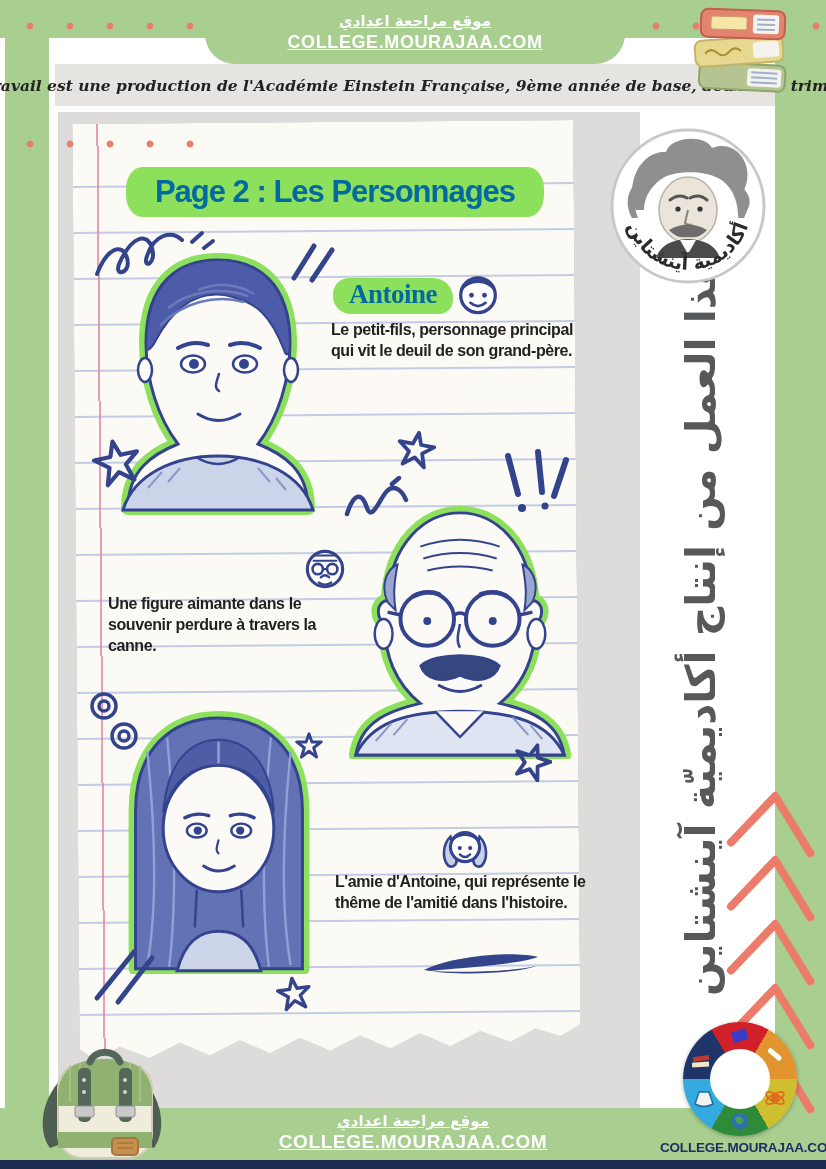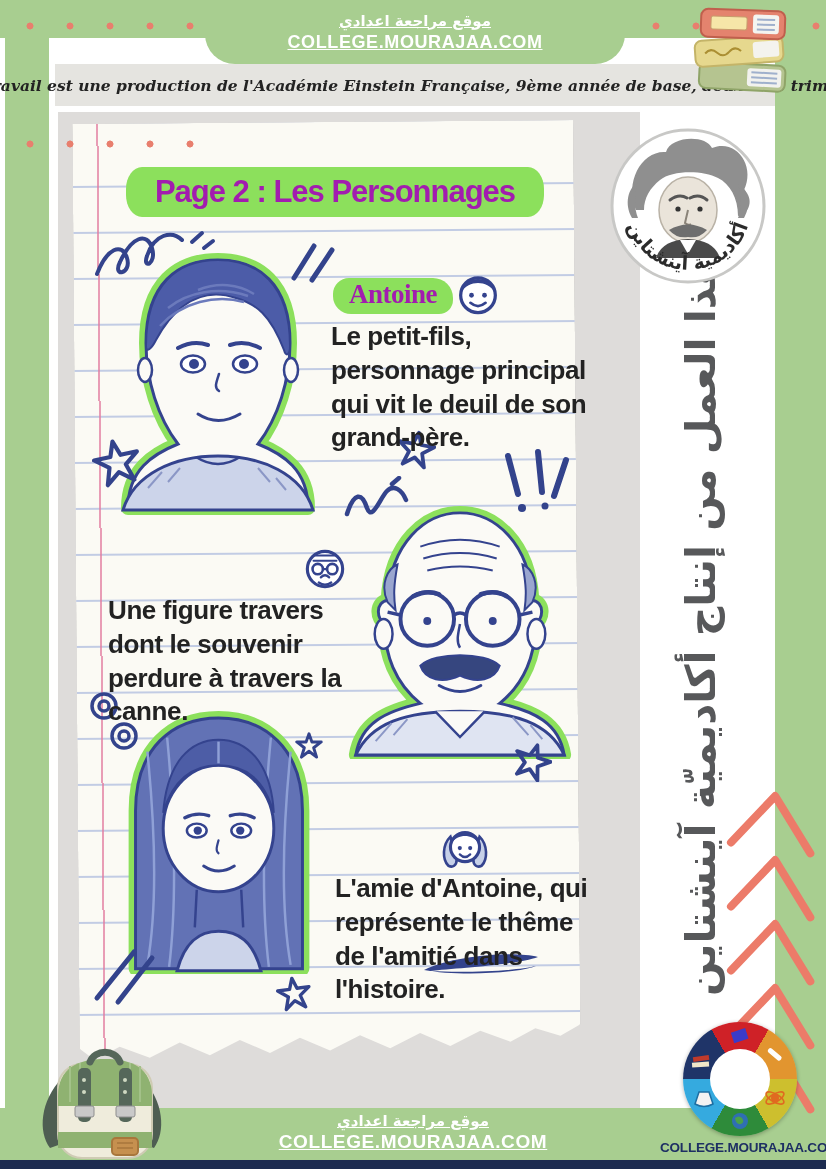--- a/index.html
+++ b/index.html
@@ -42,27 +42,27 @@
          background-image:
            linear-gradient(90deg,transparent 24px,rgba(226,125,160,.75) 24px,rgba(226,125,160,.75) 26px,transparent 26px),
            repeating-linear-gradient(180deg,transparent 0 44px,#c2cce4 44px 46px);
          background-position:0 0,0 18px;background-repeat:no-repeat,repeat;
          background-size:30px 100%,100% 100%;
          clip-path:polygon(0 0,100% 0,100% 96.4%,96% 97.6%,91% 96.8%,86% 98.2%,80% 97%,74% 98.6%,
                   68% 97.2%,62% 98.8%,56% 97.4%,50% 99%,44% 97.6%,38% 99.2%,32% 97.8%,
                   26% 99.4%,20% 98%,14% 99.6%,8% 98.4%,3% 99.8%,0 98.6%);z-index:2;}
 
   
-  .hl{background:#8ce05c;color:#a21caf;}
+  .hl{background:#8ce05c;color:#0369a1;}
   #page-title{position:absolute;left:126px;top:167px;width:418px;height:50px;z-index:6;
               border-radius:16px/22px;display:flex;align-items:center;justify-content:center;
               font-size:31px;font-weight:800;letter-spacing:-1px;}
   .char-label{position:absolute;z-index:6;font-size:27px;font-weight:800;letter-spacing:-.5px;
               padding:1px 16px 4px;border-radius:16px 20px 14px 18px;}
-  .char-desc{position:absolute;z-index:6;font-size:26px;font-weight:700;color:#222;
+  .char-desc{position:absolute;z-index:6;font-size:16px;font-weight:700;color:#222;
              width:258px;line-height:1.3;letter-spacing:-.4px;}
   .mini-icon{position:absolute;z-index:6;}
   .portrait{position:absolute;z-index:5;}
   .doodle{position:absolute;z-index:5;}
   .doodle svg,.mini-icon svg{display:block;}
 
   
   #badge{position:absolute;left:608px;top:126px;width:160px;height:160px;z-index:7;}
 
   
@@ -194,21 +194,21 @@
 
   <div class="mini-icon" style="left:298px;top:541px;">
     <svg width="54" height="54" viewBox="0 0 52 52">
       <circle cx="26" cy="27" r="17" fill="#fff" stroke="#34438e" stroke-width="3"></circle>
       <path d="M17,14 h18 M15,19 h22" stroke="#34438e" stroke-width="2" stroke-linecap="round"></path>
       <circle cx="19" cy="27" r="5" fill="none" stroke="#34438e" stroke-width="2.5"></circle>
       <circle cx="33" cy="27" r="5" fill="none" stroke="#34438e" stroke-width="2.5"></circle>
       <path d="M24,27 h4 M22,35 q4,-4 8,0 M20,40 q6,4 12,0" stroke="#34438e" stroke-width="2.2" fill="none" stroke-linecap="round"></path>
     </svg>
   </div>
-  <div class="char-desc" style="left:108px;top:594px;width:250px;">Une figure travers dont le souvenir perdure à travers la canne.</div>
+  <div class="char-desc" style="left:108px;top:594px;width:250px;">Une figure aimante dans le souvenir perdure à travers la canne.</div>
 
   <div class="portrait" style="left:98px;top:692px;">
     <svg width="242" height="282" viewBox="0 0 245 285">
       <path d="M38,280 L38,120 C38,56 76,26 122,26 C168,26 207,56 207,120 L207,280 Z" fill="#fbfaf6" stroke="#8ce05c" stroke-width="14" stroke-linejoin="round"></path>
       <path d="M38,280 L38,120 C38,56 76,26 122,26 C168,26 207,56 207,120 L207,280 Z" fill="#6272b5" stroke="#34438e" stroke-width="3"></path>
       <path d="M50,60 C60,160 58,230 50,276 M195,60 C185,160 187,230 195,276 M70,46 C80,150 78,230 72,278 M175,46 C165,150 167,230 173,278" stroke="#8fa0d6" stroke-width="2.5" fill="none"></path>
       <ellipse cx="122" cy="138" rx="56" ry="64" fill="#fbfaf6" stroke="#34438e" stroke-width="3"></ellipse>
       <path d="M66,122 C70,70 94,48 122,48 C150,48 175,70 178,122 C168,88 150,74 122,74 C95,74 76,88 66,122 Z" fill="#4d5da6" stroke="#34438e" stroke-width="2"></path>
       <path d="M122,50 L122,72" stroke="#8fa0d6" stroke-width="2.5"></path>
       <ellipse cx="100" cy="140" rx="10" ry="7" fill="#fff" stroke="#34438e" stroke-width="2.5"></ellipse>

